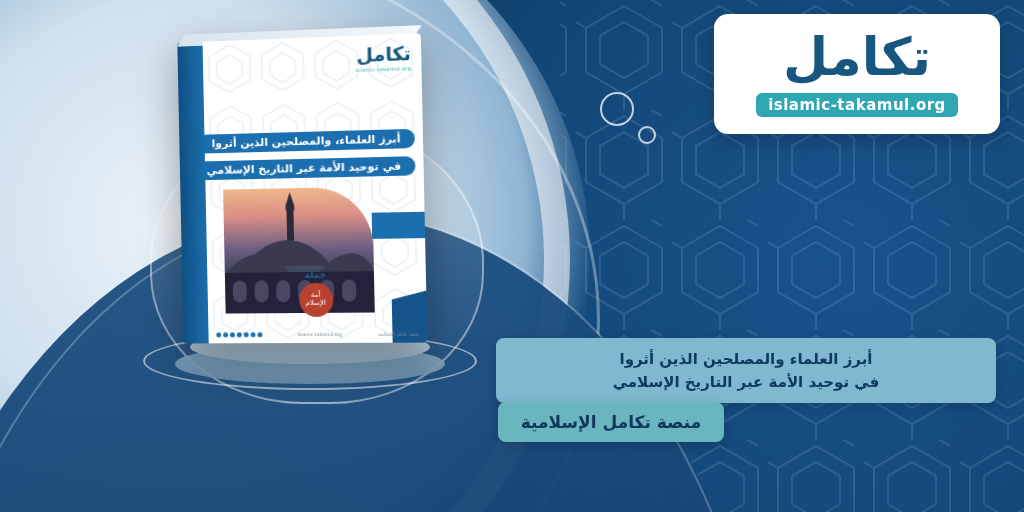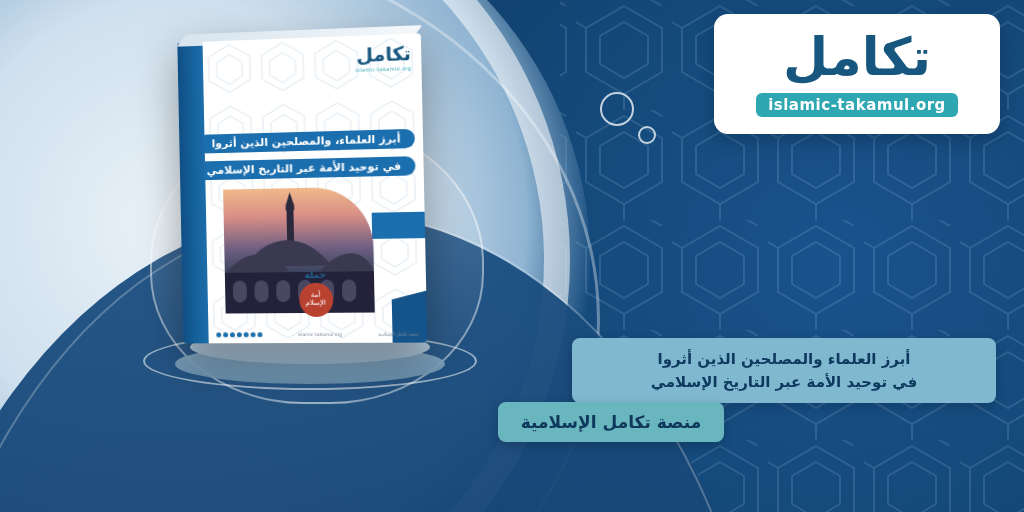--- a/index.html
+++ b/index.html
@@ -149,21 +149,21 @@
   .cover-foot{
     position:absolute;left:0;right:0;bottom:6px;display:flex;align-items:center;justify-content:space-between;
     padding:0 8px;box-sizing:border-box;
   }
   .dots{display:flex;gap:2px;}
   .dots i{width:5px;height:5px;border-radius:50%;background:#1c6fae;display:block;}
   .foot-txt{font-size:4.5px;color:#7e8c99;}
   .foot-right{font-size:4.5px;color:#7e8c99;}
   
   .headline{
-    position:absolute;right:28px;top:338px;width:424px;
+    position:absolute;right:28px;top:338px;width:500px;
     background:#7fb8cf;border-radius:8px;padding:10px 18px;box-sizing:border-box;
     text-align:center;direction:rtl;color:#0f3a60;
     box-shadow:0 4px 12px rgba(0,0,0,.18);
   }
   .headline span{display:block;font-size:15px;font-weight:bold;line-height:1.5;}
   .subpill{
     position:absolute;right:300px;top:402px;width:226px;
     background:#69b6bf;border-radius:8px;padding:10px 14px;box-sizing:border-box;
     text-align:center;direction:rtl;color:#10385c;font-size:17px;font-weight:bold;
     box-shadow:0 4px 12px rgba(0,0,0,.18);

